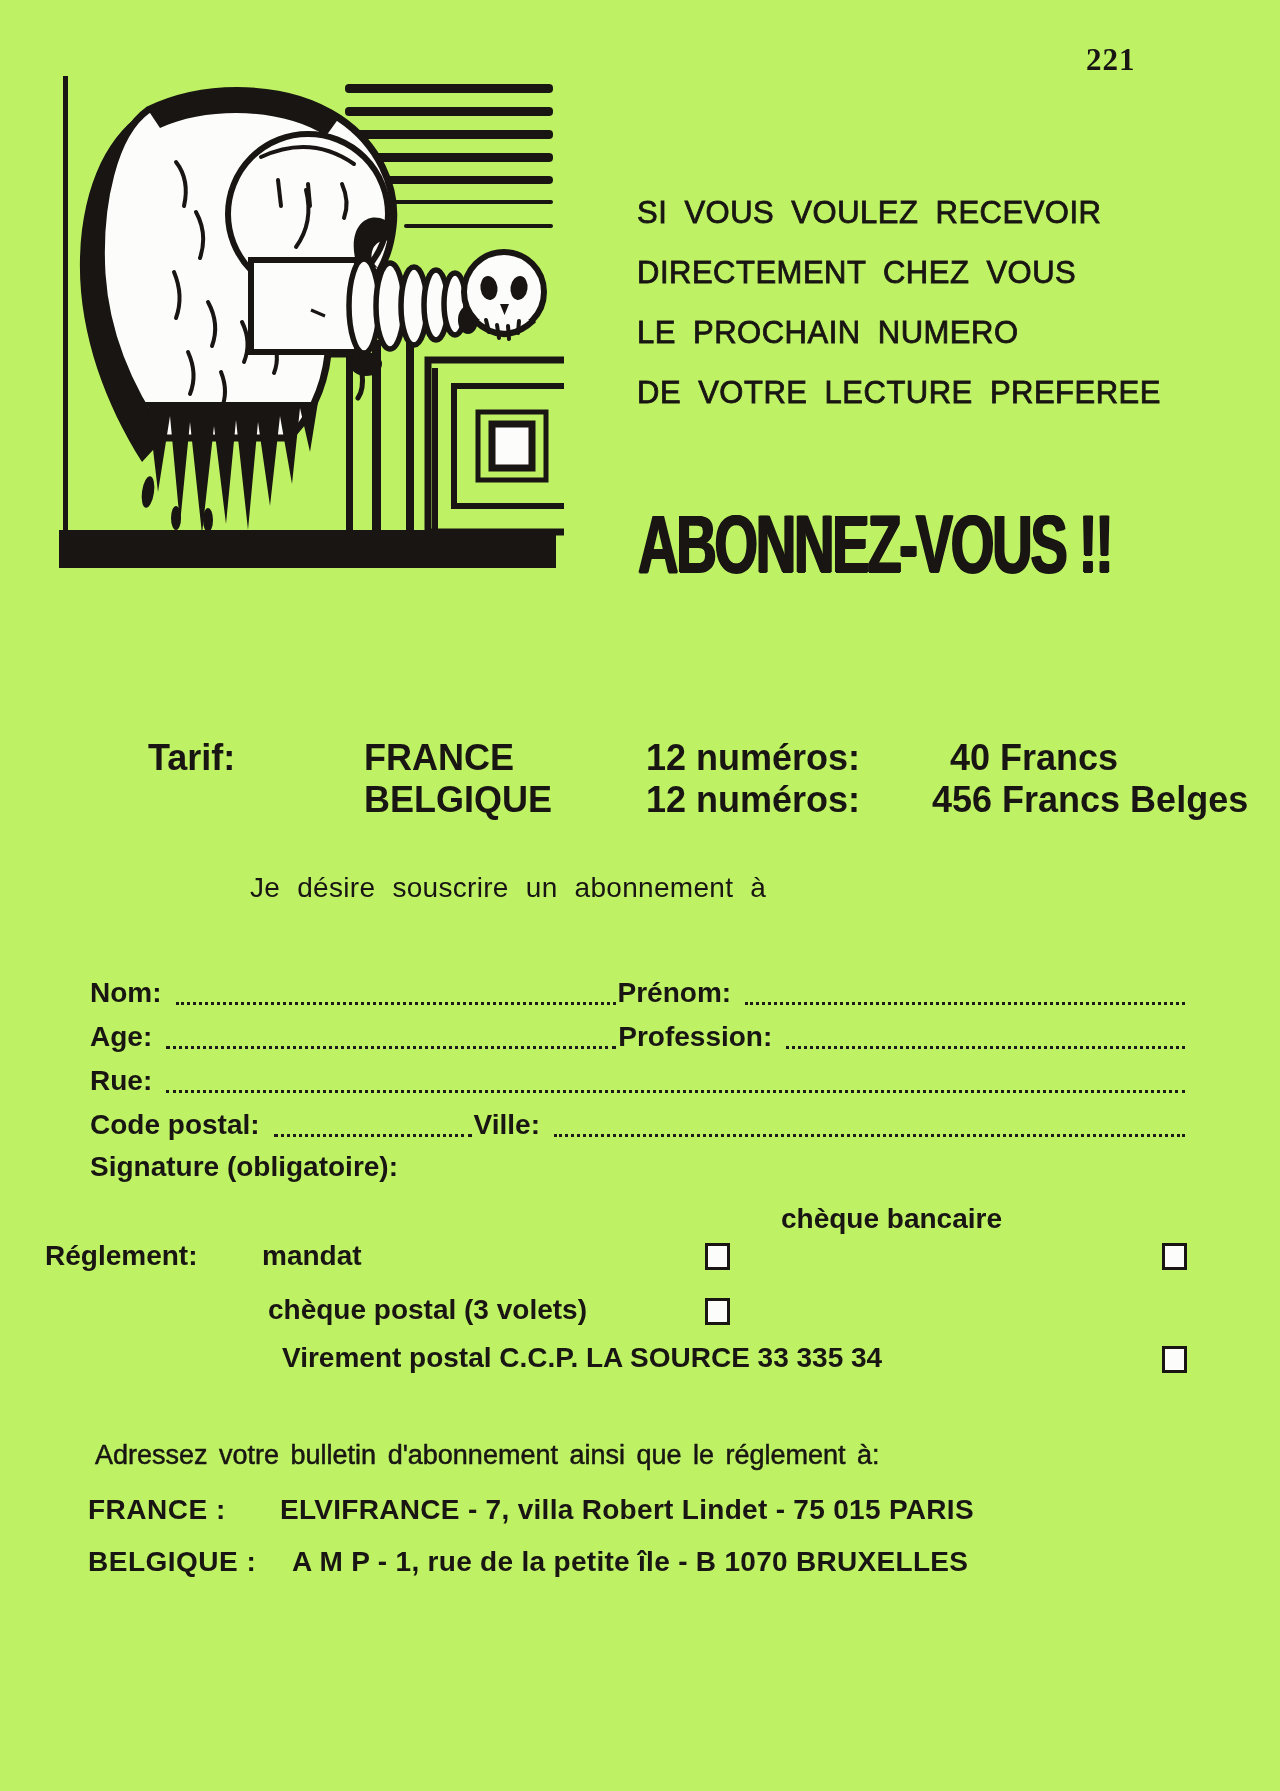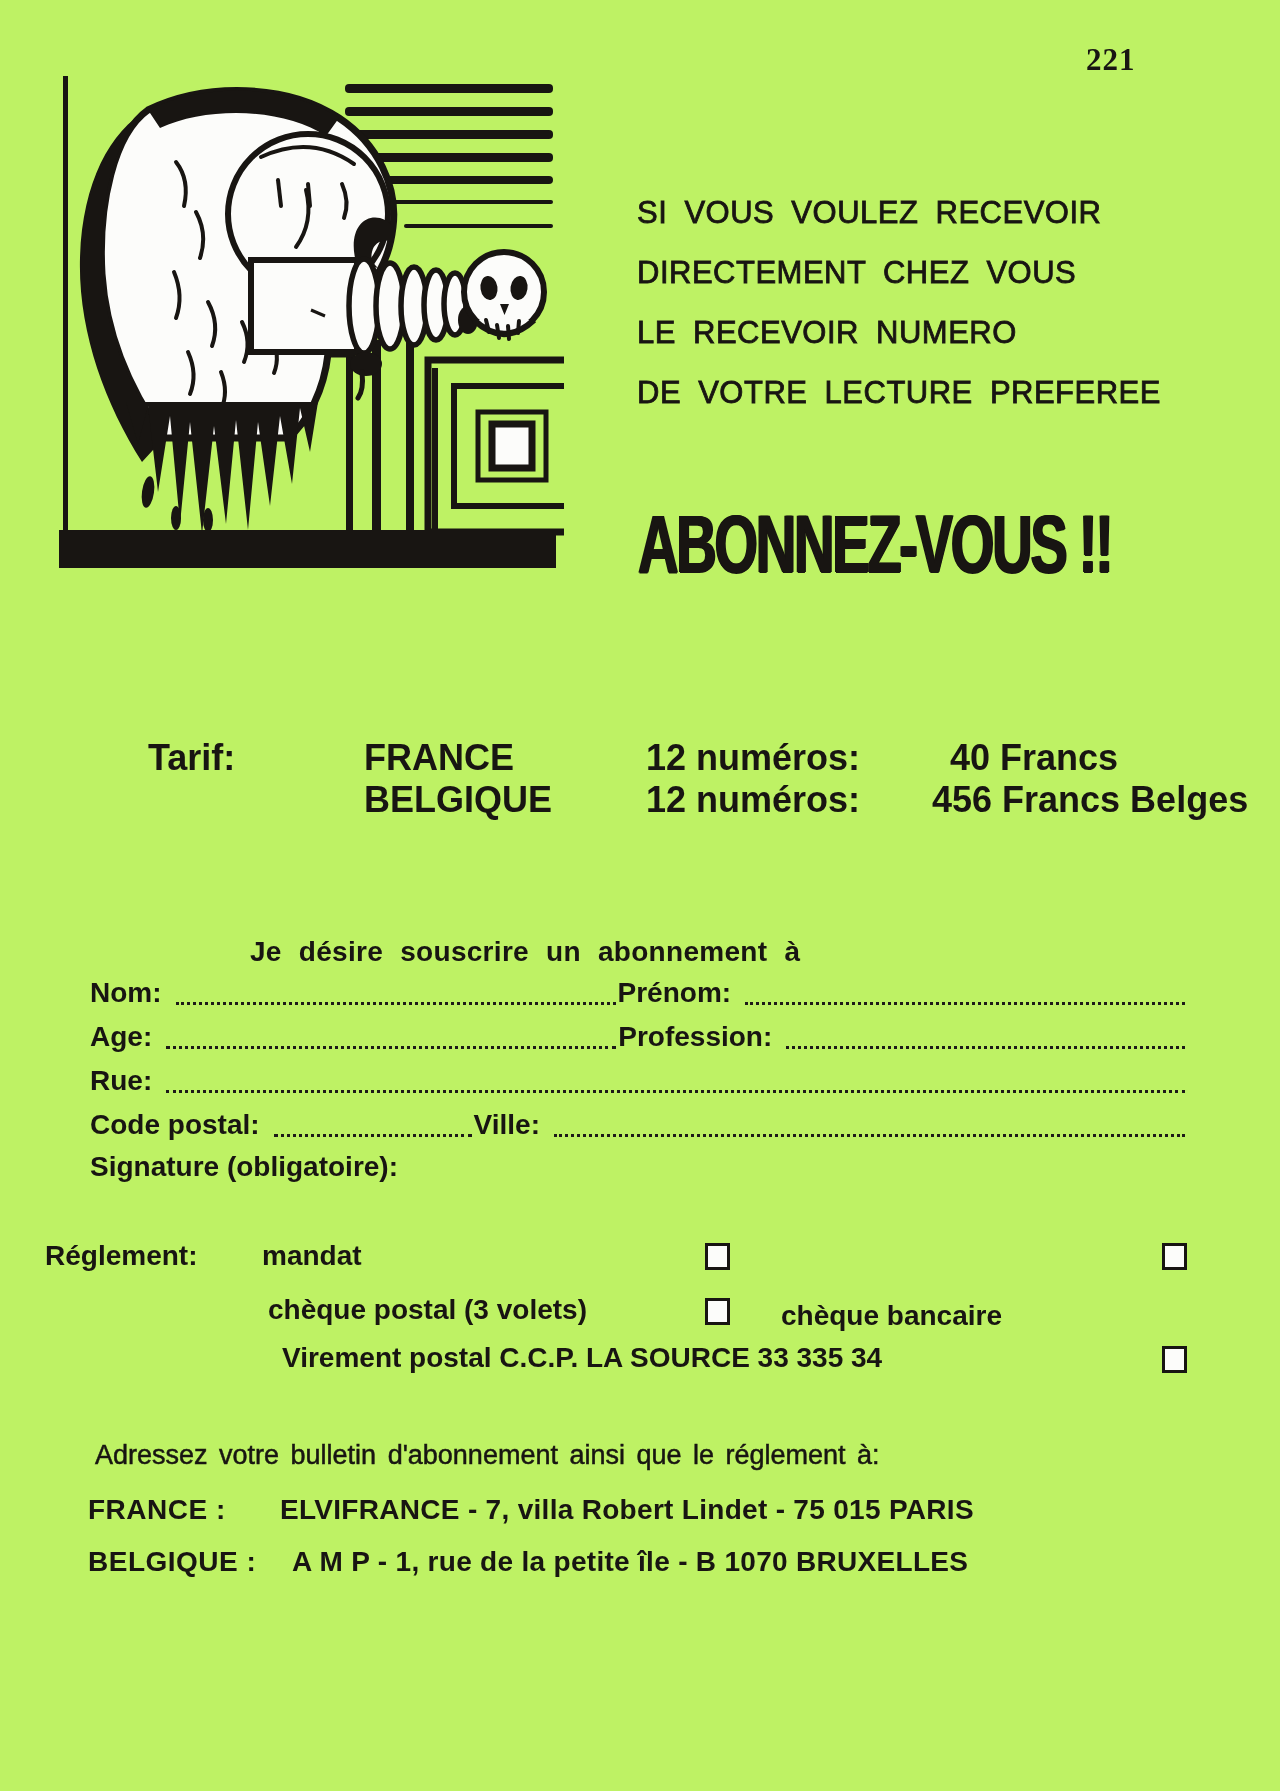--- a/index.html
+++ b/index.html
@@ -30,21 +30,21 @@
 
   .headline{
     left:638px;top:498px;
     font-size:72px;font-weight:bold;letter-spacing:-3px;white-space:nowrap;
     transform:scale(0.78,1.12);transform-origin:left top;
     text-shadow:1.2px 0 0 #181512,-1.2px 0 0 #181512,0 1px 0 #181512;
   }
 
   .t-cell{font-size:36px;font-weight:bold;white-space:nowrap;}
 
-  .subscribe{left:250px;top:936px;font-size:28px;font-weight:bold;
+  .subscribe{left:250px;top:872px;font-size:28px;font-weight:normal;
              word-spacing:9px;letter-spacing:0.3px;}
 
   .frow{
     position:absolute;left:90px;width:1097px;height:36px;
     display:flex;align-items:flex-end;
     font-size:28px;font-weight:bold;white-space:nowrap;
   }
   .frow .lbl{line-height:34px;flex:0 0 auto;text-align:center;}
   .lead{
     height:26px;margin:0 2px 5px 14px;box-sizing:border-box;
@@ -161,21 +161,21 @@
         <path d="M463,249 l-1,12"></path>
       </g>
     </g>
 
     <rect class="ink" x="3" y="458" width="497" height="38"></rect>
   </svg>
 
   <div class="abs intro m">
     <div>SI VOUS VOULEZ RECEVOIR</div>
     <div>DIRECTEMENT CHEZ VOUS</div>
-    <div>LE RECEVOIR NUMERO</div>
+    <div>LE PROCHAIN NUMERO</div>
     <div>DE VOTRE LECTURE PREFEREE</div>
   </div>
 
   <div class="abs headline">ABONNEZ-VOUS !!</div>
 
   <div class="abs t-cell" style="left:148px;top:737px;">Tarif:</div>
   <div class="abs t-cell" style="left:364px;top:737px;">FRANCE</div>
   <div class="abs t-cell" style="left:646px;top:737px;">12 numéros:</div>
   <div class="abs t-cell" style="left:950px;top:737px;">40 Francs</div>
   <div class="abs t-cell" style="left:364px;top:779px;">BELGIQUE</div>
@@ -206,21 +206,21 @@
     <span class="lbl">Ville:</span>
     <span class="lead grow"></span>
   </div>
   <div class="frow" style="top:1148px;">
     <span class="lbl">Signature (obligatoire):</span>
   </div>
 
   <div class="abs pay b" style="left:45px;top:1240px;">Réglement:</div>
   <div class="abs pay b" style="left:262px;top:1240px;">mandat</div>
   <div class="cb" style="left:705px;top:1243px;"></div>
-  <div class="abs pay b" style="left:781px;top:1300px;">chèque bancaire</div>
+  <div class="abs pay b" style="left:781px;top:1203px;">chèque bancaire</div>
   <div class="cb" style="left:1162px;top:1243px;"></div>
 
   <div class="abs pay b" style="left:268px;top:1294px;">chèque postal (3 volets)</div>
   <div class="cb" style="left:705px;top:1298px;"></div>
 
   <div class="abs pay b" style="left:282px;top:1342px;">Virement postal C.C.P. LA SOURCE 33 335 34</div>
   <div class="cb" style="left:1162px;top:1346px;"></div>
 
   <div class="abs instr m2" style="left:95px;top:1440px;text-align:center;">Adressez votre bulletin d'abonnement ainsi que le réglement à:</div>
 

